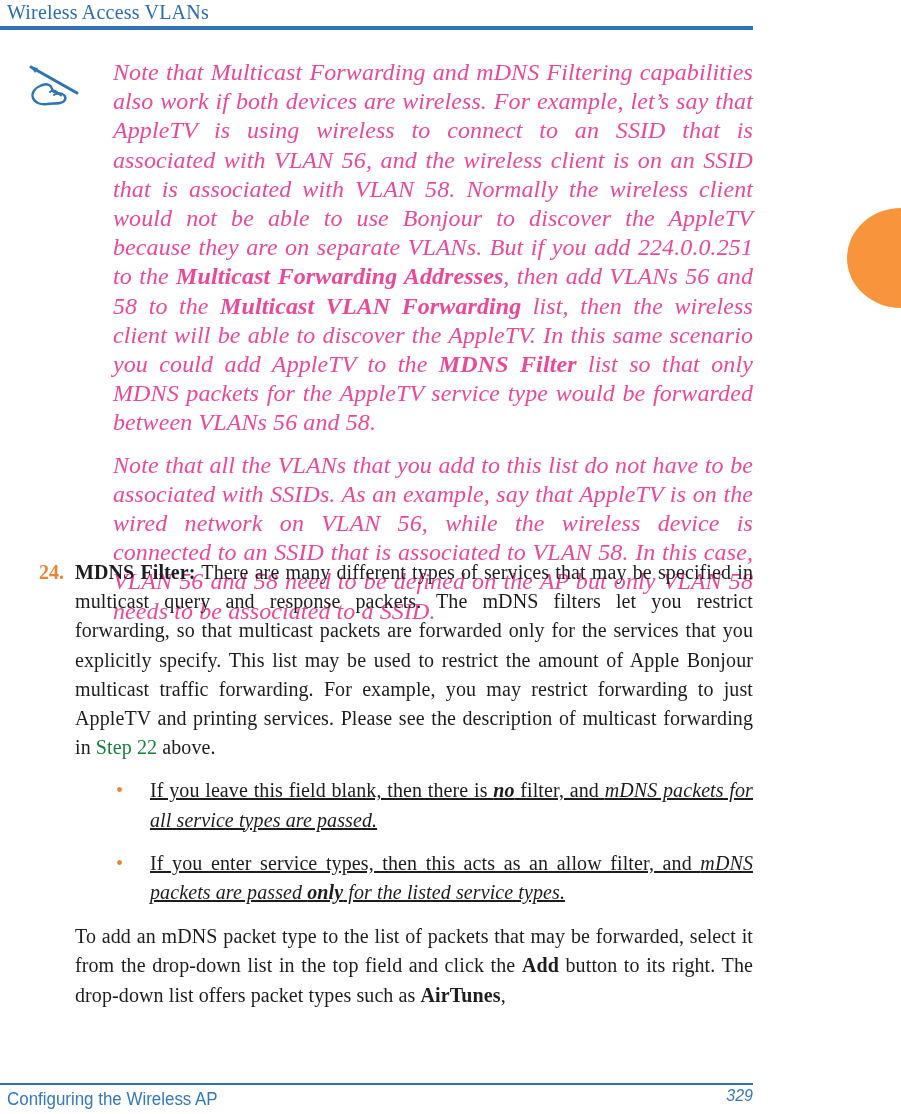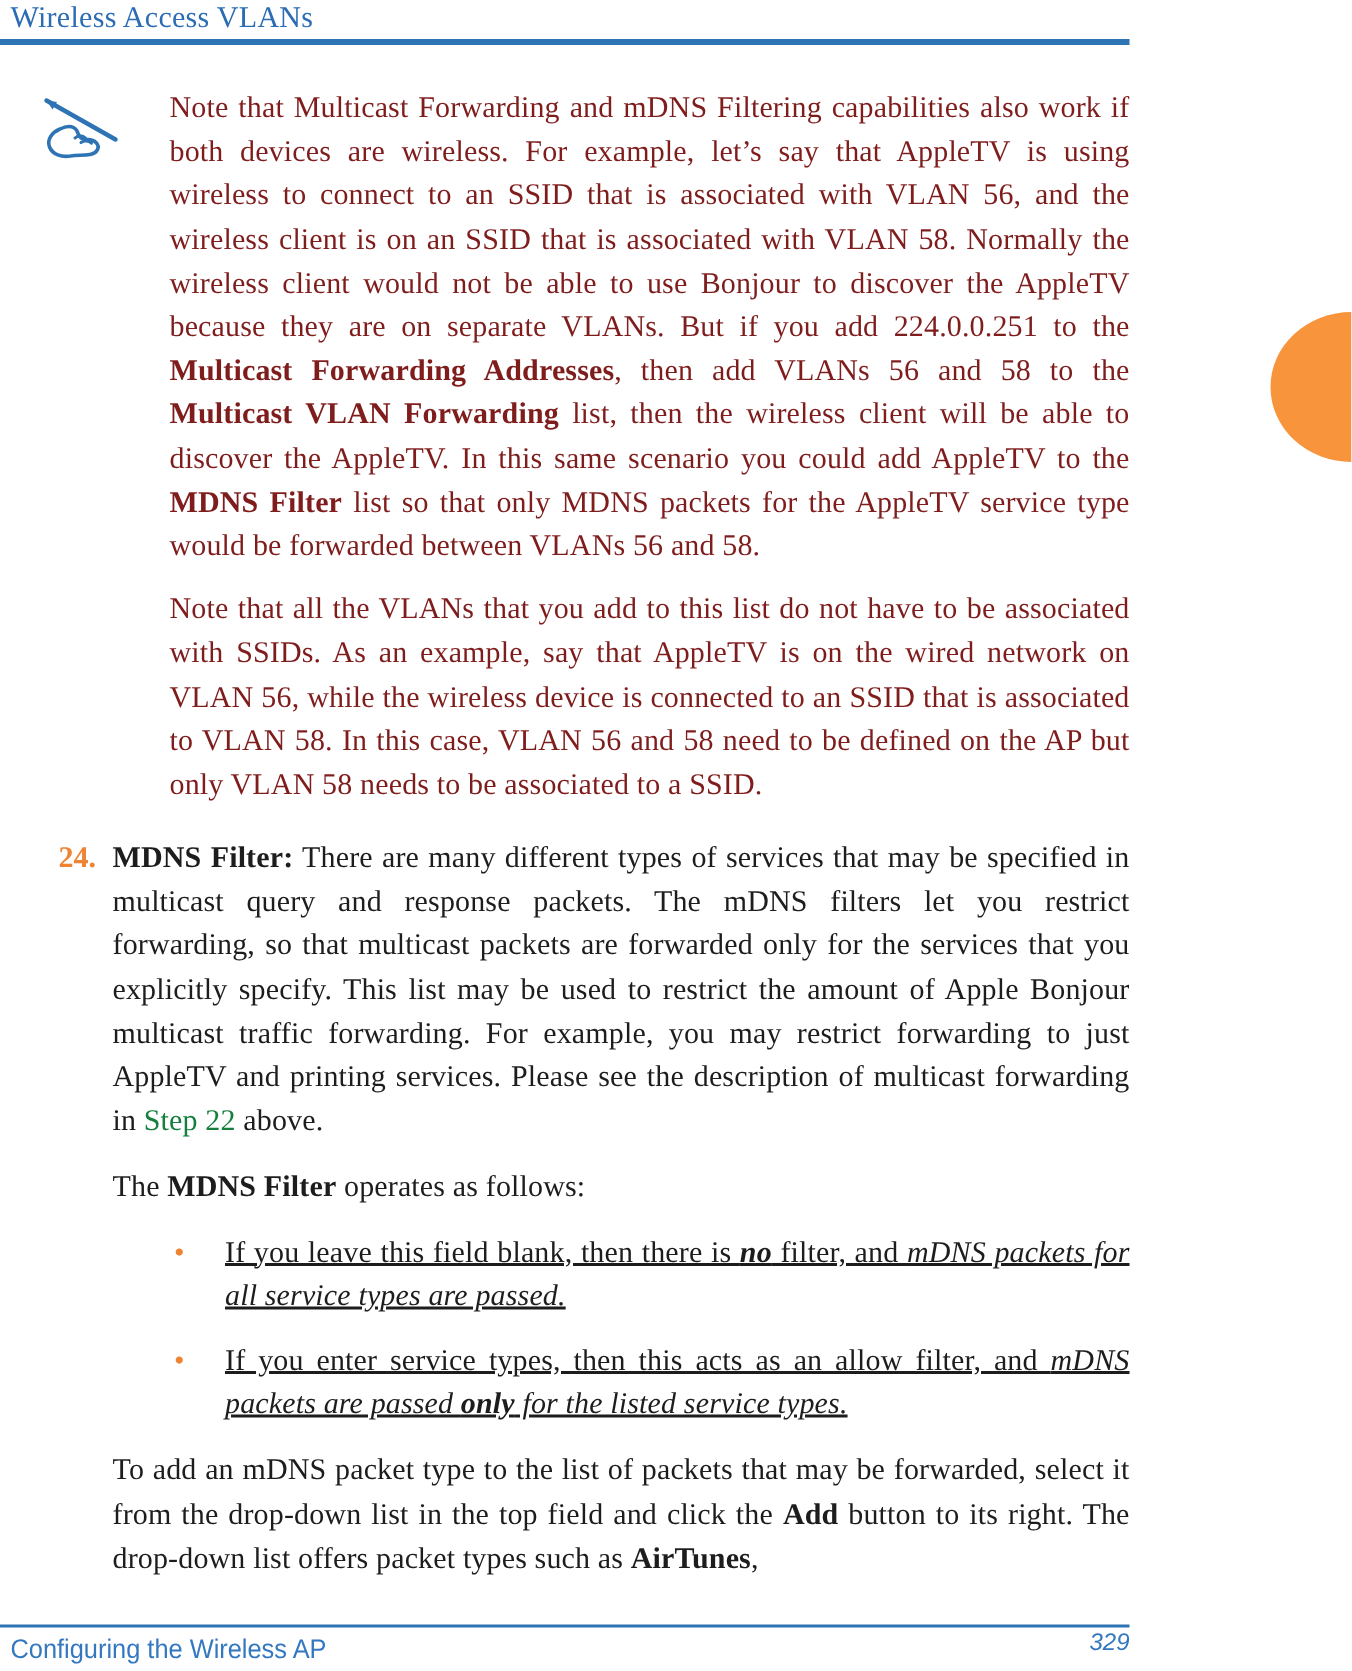--- a/index.html
+++ b/index.html
@@ -20,22 +20,22 @@
   .header-rule {
     position:absolute; left:0; top:26px;
     width:753px; height:4px; background:#2e74b5;
   }
   
   .note-icon-wrap { position:absolute; left:27px; top:62px; width:56px; height:48px; }
   .note-text {
     position:absolute; left:113px; top:58px; width:640px;
   }
   .note-text p {
-    color:#7f1d1d;
-    font-size:20px; line-height:29.2px;
+    font-style:italic; color:#ec4899;
+    font-size:24px; line-height:29.2px;
     text-align:justify; letter-spacing:0.1px;
     margin-bottom:13px;
   }
   .note-text .bi { font-weight:bold; }
   
   .item24 {
     position:absolute; left:75px; top:558px; width:678px;
     font-size:20px; line-height:29.2px;
   }
   .item24 .num {
@@ -100,21 +100,20 @@
 
 <div class="note-text">
   <p><span>Note that Multicast Forwarding and mDNS Filtering capabilities also work if both devices are wireless. For example, let’s say that AppleTV is using wireless to connect to an SSID that is associated with VLAN 56, and the wireless client is on an SSID that is associated with VLAN 58. Normally the wireless client would not be able to use Bonjour to discover the AppleTV because they are on separate VLANs. But if you add 224.0.0.251 to the </span><span class="bi">Multicast Forwarding Addresses</span><span>, then add VLANs 56 and 58 to the </span><span class="bi">Multicast VLAN Forwarding</span><span> list, then the wireless client will be able to discover the AppleTV. In this same scenario you could add AppleTV to the </span><span class="bi">MDNS Filter</span><span> list so that only MDNS packets for the AppleTV service type would be forwarded between VLANs 56 and 58.</span></p>
   <p>Note that all the VLANs that you add to this list do not have to be associated with SSIDs. As an example, say that AppleTV is on the wired network on VLAN 56, while the wireless device is connected to an SSID that is associated to VLAN 58. In this case, VLAN 56 and 58 need to be defined on the AP but only VLAN 58 needs to be associated to a SSID.</p>
 </div>
 
 <div class="item24">
   <span class="num">24.</span>
   <p><span class="b">MDNS Filter:</span><span> There are many different types of services that may be specified in multicast query and response packets. The mDNS filters let you restrict forwarding, so that multicast packets are forwarded only for the services that you explicitly specify. This list may be used to restrict the amount of Apple Bonjour multicast traffic forwarding. For example, you may restrict forwarding to just AppleTV and printing services. Please see the description of multicast forwarding in </span><span class="link">Step 22</span><span> above.</span></p>
 
-  <p class="p-operates"><span>The </span><span class="b">MDNS Filter</span><span> operates as follows:</span></p>
 
   <div class="bullet">
     <span class="dot">•</span>
     <p><span>If you leave this field blank, then there is </span><span class="bi">no</span><span> filter, and </span><span class="i">mDNS packets for all service types are passed.</span></p>
   </div>
 
   <div class="bullet">
     <span class="dot">•</span>
     <p><span>If you enter service types, then this acts as an allow filter, and </span><span class="i">mDNS packets are passed </span><span class="bi">only</span><span class="i"> for the listed service types.</span></p>
   </div>

